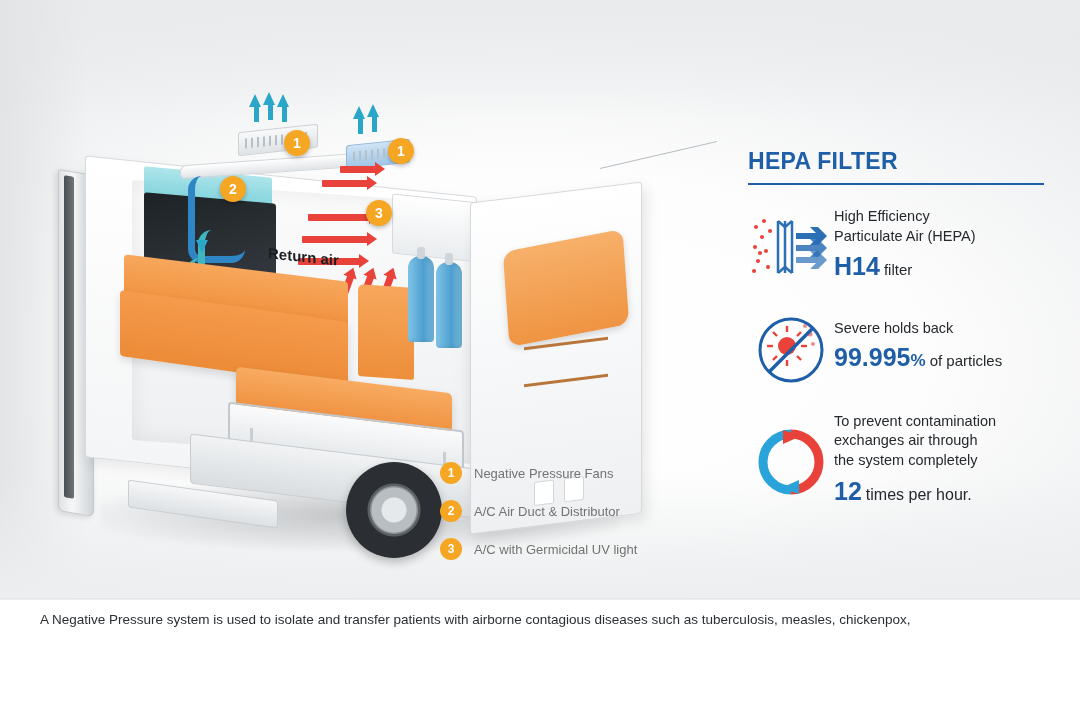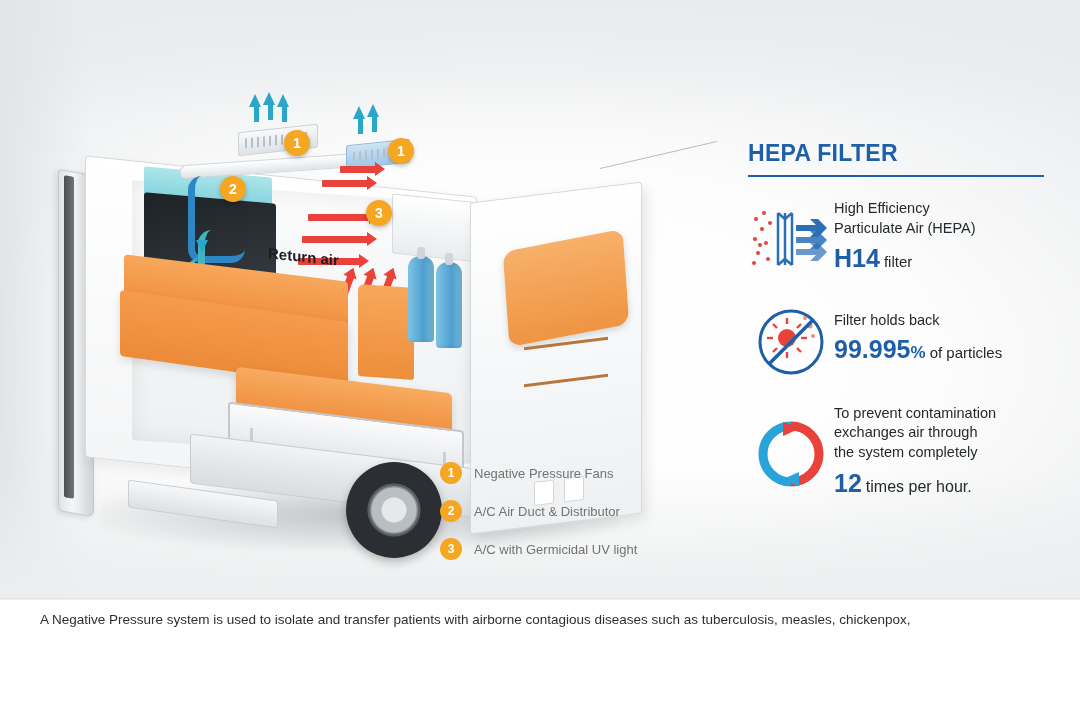--- a/index.html
+++ b/index.html
@@ -393,21 +393,21 @@
   .panel {
     position: absolute;
     left: 748px; top: 132px;
     width: 300px;
   }
   .panel-title {
     font-size: 23px;
     font-weight: bold;
     color: #1f5fa8;
     letter-spacing: .3px;
-    margin: 8px 0 8px 0;
+    margin: 16px 0 8px 0;
   }
   .panel-rule {
     width: 296px; height: 2px;
     background: #1f5fa8;
     margin-bottom: 22px;
   }
   .panel-item {
     display: flex;
     align-items: center;
     margin-bottom: 26px;
@@ -629,21 +629,21 @@
           </g>
           <g fill="#e8423a" opacity=".6">
             <circle cx="57" cy="20" r="2.5"></circle>
               <circle cx="60" cy="30" r="2"></circle>
               <circle cx="52" cy="12" r="2"></circle>
           </g>
           <path d="M16 58 L60 14" stroke="#1f5fa8" stroke-width="3.5" fill="none"></path>
         </svg>
       </div>
       <div class="panel-body">
-        <div>Filter holds back</div>
+        <div>Severe holds back</div>
         <div style="margin:2px 0;">
           <span class="big-blue">99.995</span><span class="big-blue" style="font-size:17px;">%</span>
           <span class="big-blue-sm">of particles</span>
         </div>
       </div>
     </div>
 
     <div class="panel-item item3">
       <div class="panel-icon">
         <svg width="76" height="80" viewBox="0 0 76 80" aria-hidden="true">

